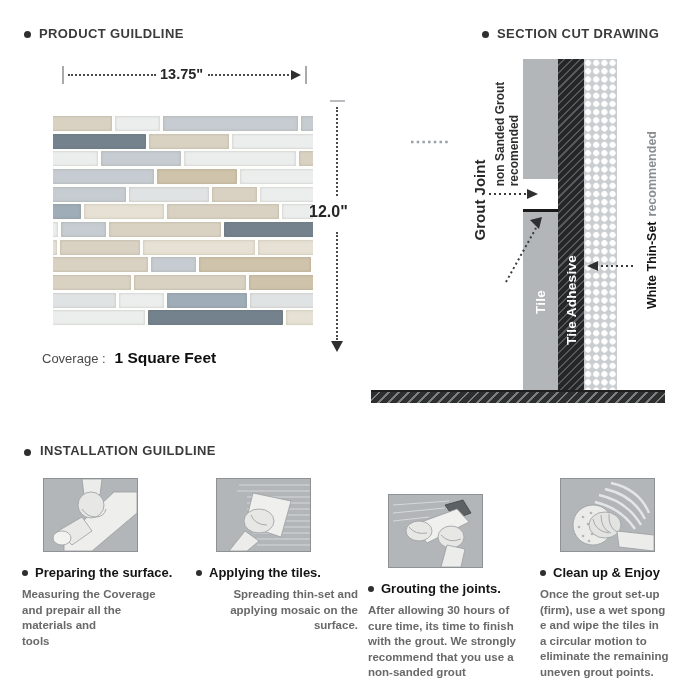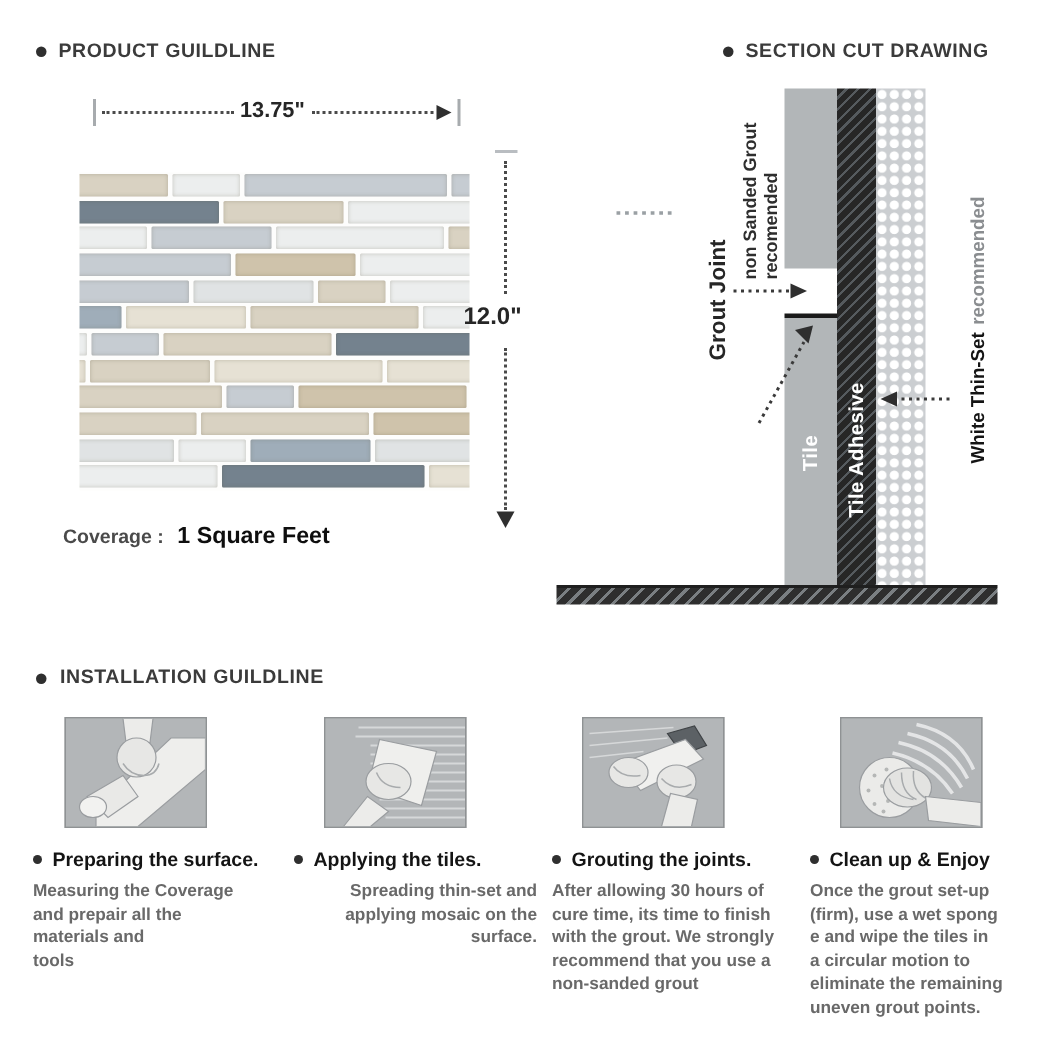--- a/index.html
+++ b/index.html
@@ -13,21 +13,21 @@
   .tick-v{width:2px;height:18px;background:#a7abae;}
   .tick-h{width:15px;height:2px;background:#b9bdc1;}
   .dotline-h{border-top:2px dotted #4a4a4a;height:0;}
   .dotline-v{border-left:2px dotted #4a4a4a;width:0;}
   .dim-label{font-weight:700;color:#262626;white-space:nowrap;}
   .arrow-right{width:0;height:0;border-top:5px solid transparent;border-bottom:5px solid transparent;border-left:10px solid #2f2f2f;}
   .arrow-down{width:0;height:0;border-left:6px solid transparent;border-right:6px solid transparent;border-top:11px solid #2f2f2f;}
   .mosaic{overflow:hidden;background:#fdfdfc;}
   .mosaic .strip{position:absolute;border-radius:1px;box-shadow:inset 0 0 3px rgba(95,85,60,.28);}
   .coverage{display:flex;align-items:baseline;gap:9px;}
-  .coverage .lab{font-size:13px;font-weight:700;color:#4a4a4a;}
+  .coverage .lab{font-size:13px;font-weight:400;color:#4a4a4a;}
   .coverage .val{font-size:15.5px;font-weight:700;color:#0e0e0e;}
 
   
   .sc-wrap{width:330px;height:356px;}
   .col-tile{background:#b2b6b8;}
   .col-hatch{background:repeating-linear-gradient(135deg,#262626 0px,#262626 4px,#555a5e 4px,#555a5e 5.5px);}
   .col-dots{background-color:#cbced1;
             background-image:radial-gradient(circle at 4px 4px,#ffffff 2.8px,rgba(255,255,255,0) 3.3px);
             background-size:8.2px 8.2px;}
   .floor{background:repeating-linear-gradient(135deg,#2e2e2e 0 5px,#7a7f82 5px 7px);border-top:2px solid #1f1f1f;}
@@ -202,21 +202,21 @@
     </div>
     <div class="step-title">
       <span class="bullet"></span>
       <span>Applying the tiles.</span>
     </div>
     <div class="step-desc">Spreading thin-set and
 applying mosaic on the
 surface.</div>
   </div>
 
-  <div class="step-col" style="left:368px;width:162px;">
+  <div class="step-col" style="left:368px;width:162px;margin-top:16px;">
     <div class="ig-box" style="margin-left:20px;">
       <svg width="93" height="72" viewBox="0 0 93 72">
         <rect x="0" y="0" width="93" height="72" fill="#b3b6b8"></rect>
         <g stroke="#d6d8d9" stroke-width="1">
           <line x1="4" y1="10" x2="60" y2="6"></line>
             <line x1="4" y1="18" x2="56" y2="13"></line>
           <line x1="4" y1="26" x2="40" y2="22"></line>
         </g>
         <polygon points="56,10 74,5 82,18 66,24" fill="#5c6165" stroke="#3f4346" stroke-width="0.8"></polygon>
         <polygon points="24,30 68,14 80,27 38,48" fill="#f0f0ee" stroke="#9a9da0" stroke-width="0.8"></polygon>

